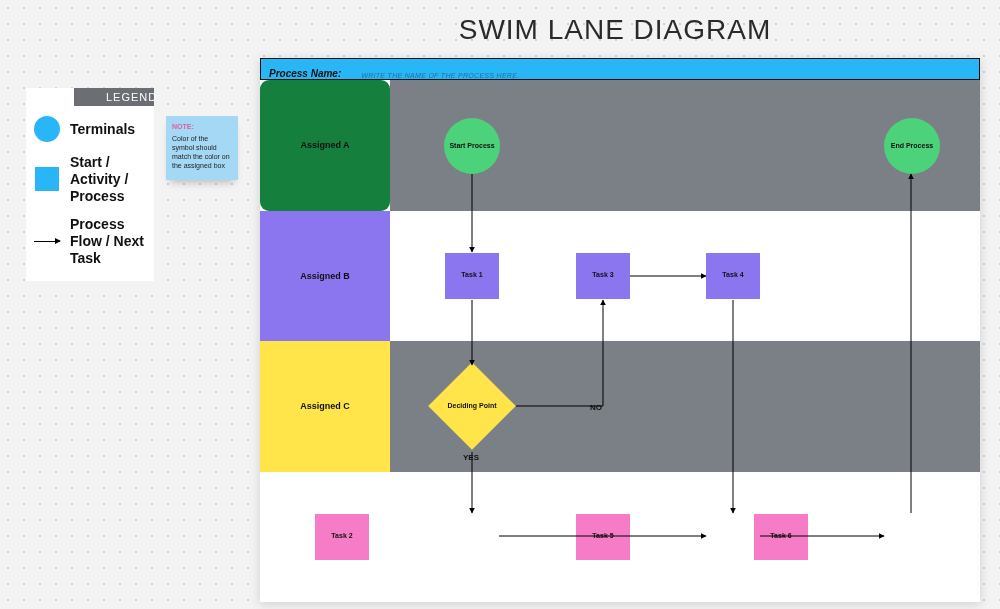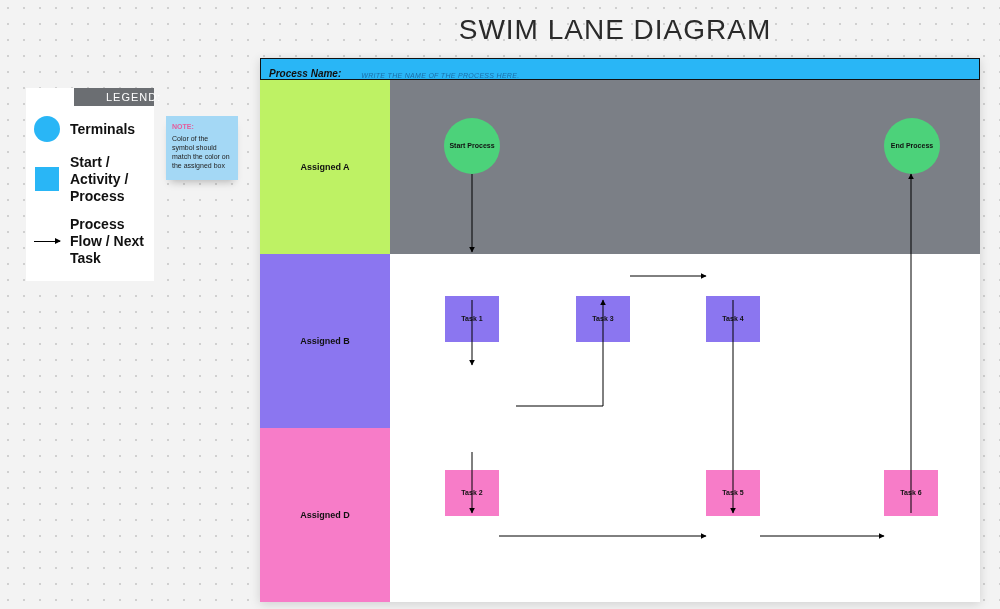--- a/index.html
+++ b/index.html
@@ -113,21 +113,21 @@
   .diagram-header .phint { font-size:7px; font-style:italic; letter-spacing:0.3px; color:#1c6fa8; }
 
   .lanes { flex:1; display:flex; flex-direction:column; }
   .lane { flex:1; display:flex; position:relative; }
   .lane-label {
     width: 130px;
     display:flex; align-items:center; justify-content:center;
     font-size:9px; font-weight:700; color:#111;
   }
   .lane-body { flex:1; position:relative; }
-  .laneA .lane-label { background:#bef264; }
+  .laneA .lane-label { background:#15803d;border-radius:9px; }
   .laneA .lane-body  { background:#7b7f86; }
   .laneB .lane-label { background:#8b76f0; }
   .laneB .lane-body  { background:#ffffff; }
   .laneC .lane-label { background:#ffe54a; }
   .laneC .lane-body  { background:#7b7f86; }
   .laneD .lane-label { background:#f77cc8; }
   .laneD .lane-body  { background:#ffffff; }
 
   
   .node {
@@ -206,23 +206,33 @@
 
     <div class="lane laneB">
       <div class="lane-label">Assigned B</div>
       <div class="lane-body">
         <div class="node rectB" style="left:55px; top:42px;">Task 1</div>
         <div class="node rectB" style="left:186px; top:42px;">Task 3</div>
         <div class="node rectB" style="left:316px; top:42px;">Task 4</div>
       </div>
     </div>
 
+    <div class="lane laneC">
+      <div class="lane-label">Assigned C</div>
+      <div class="lane-body">
+        <div class="diam" style="left:51px; top:34px;">
+          <div class="diam-bg"></div>
+          <div class="diam-tx">Deciding Point</div>
+        </div>
+        <div class="edge-label" style="left:200px; top:62px;">NO</div>
+        <div class="edge-label" style="left:73px; top:112px;">YES</div>
+      </div>
+    </div>
 
     <div class="lane laneD">
-      <div class="lane-label">Assigned D</div>
       <div class="lane-body">
         <div class="node rectD" style="left:55px; top:42px;">Task 2</div>
         <div class="node rectD" style="left:316px; top:42px;">Task 5</div>
         <div class="node rectD" style="left:494px; top:42px;">Task 6</div>
       </div>
     </div>
 
   </div>
 
   <svg class="arrows" viewBox="0 0 720 544">

